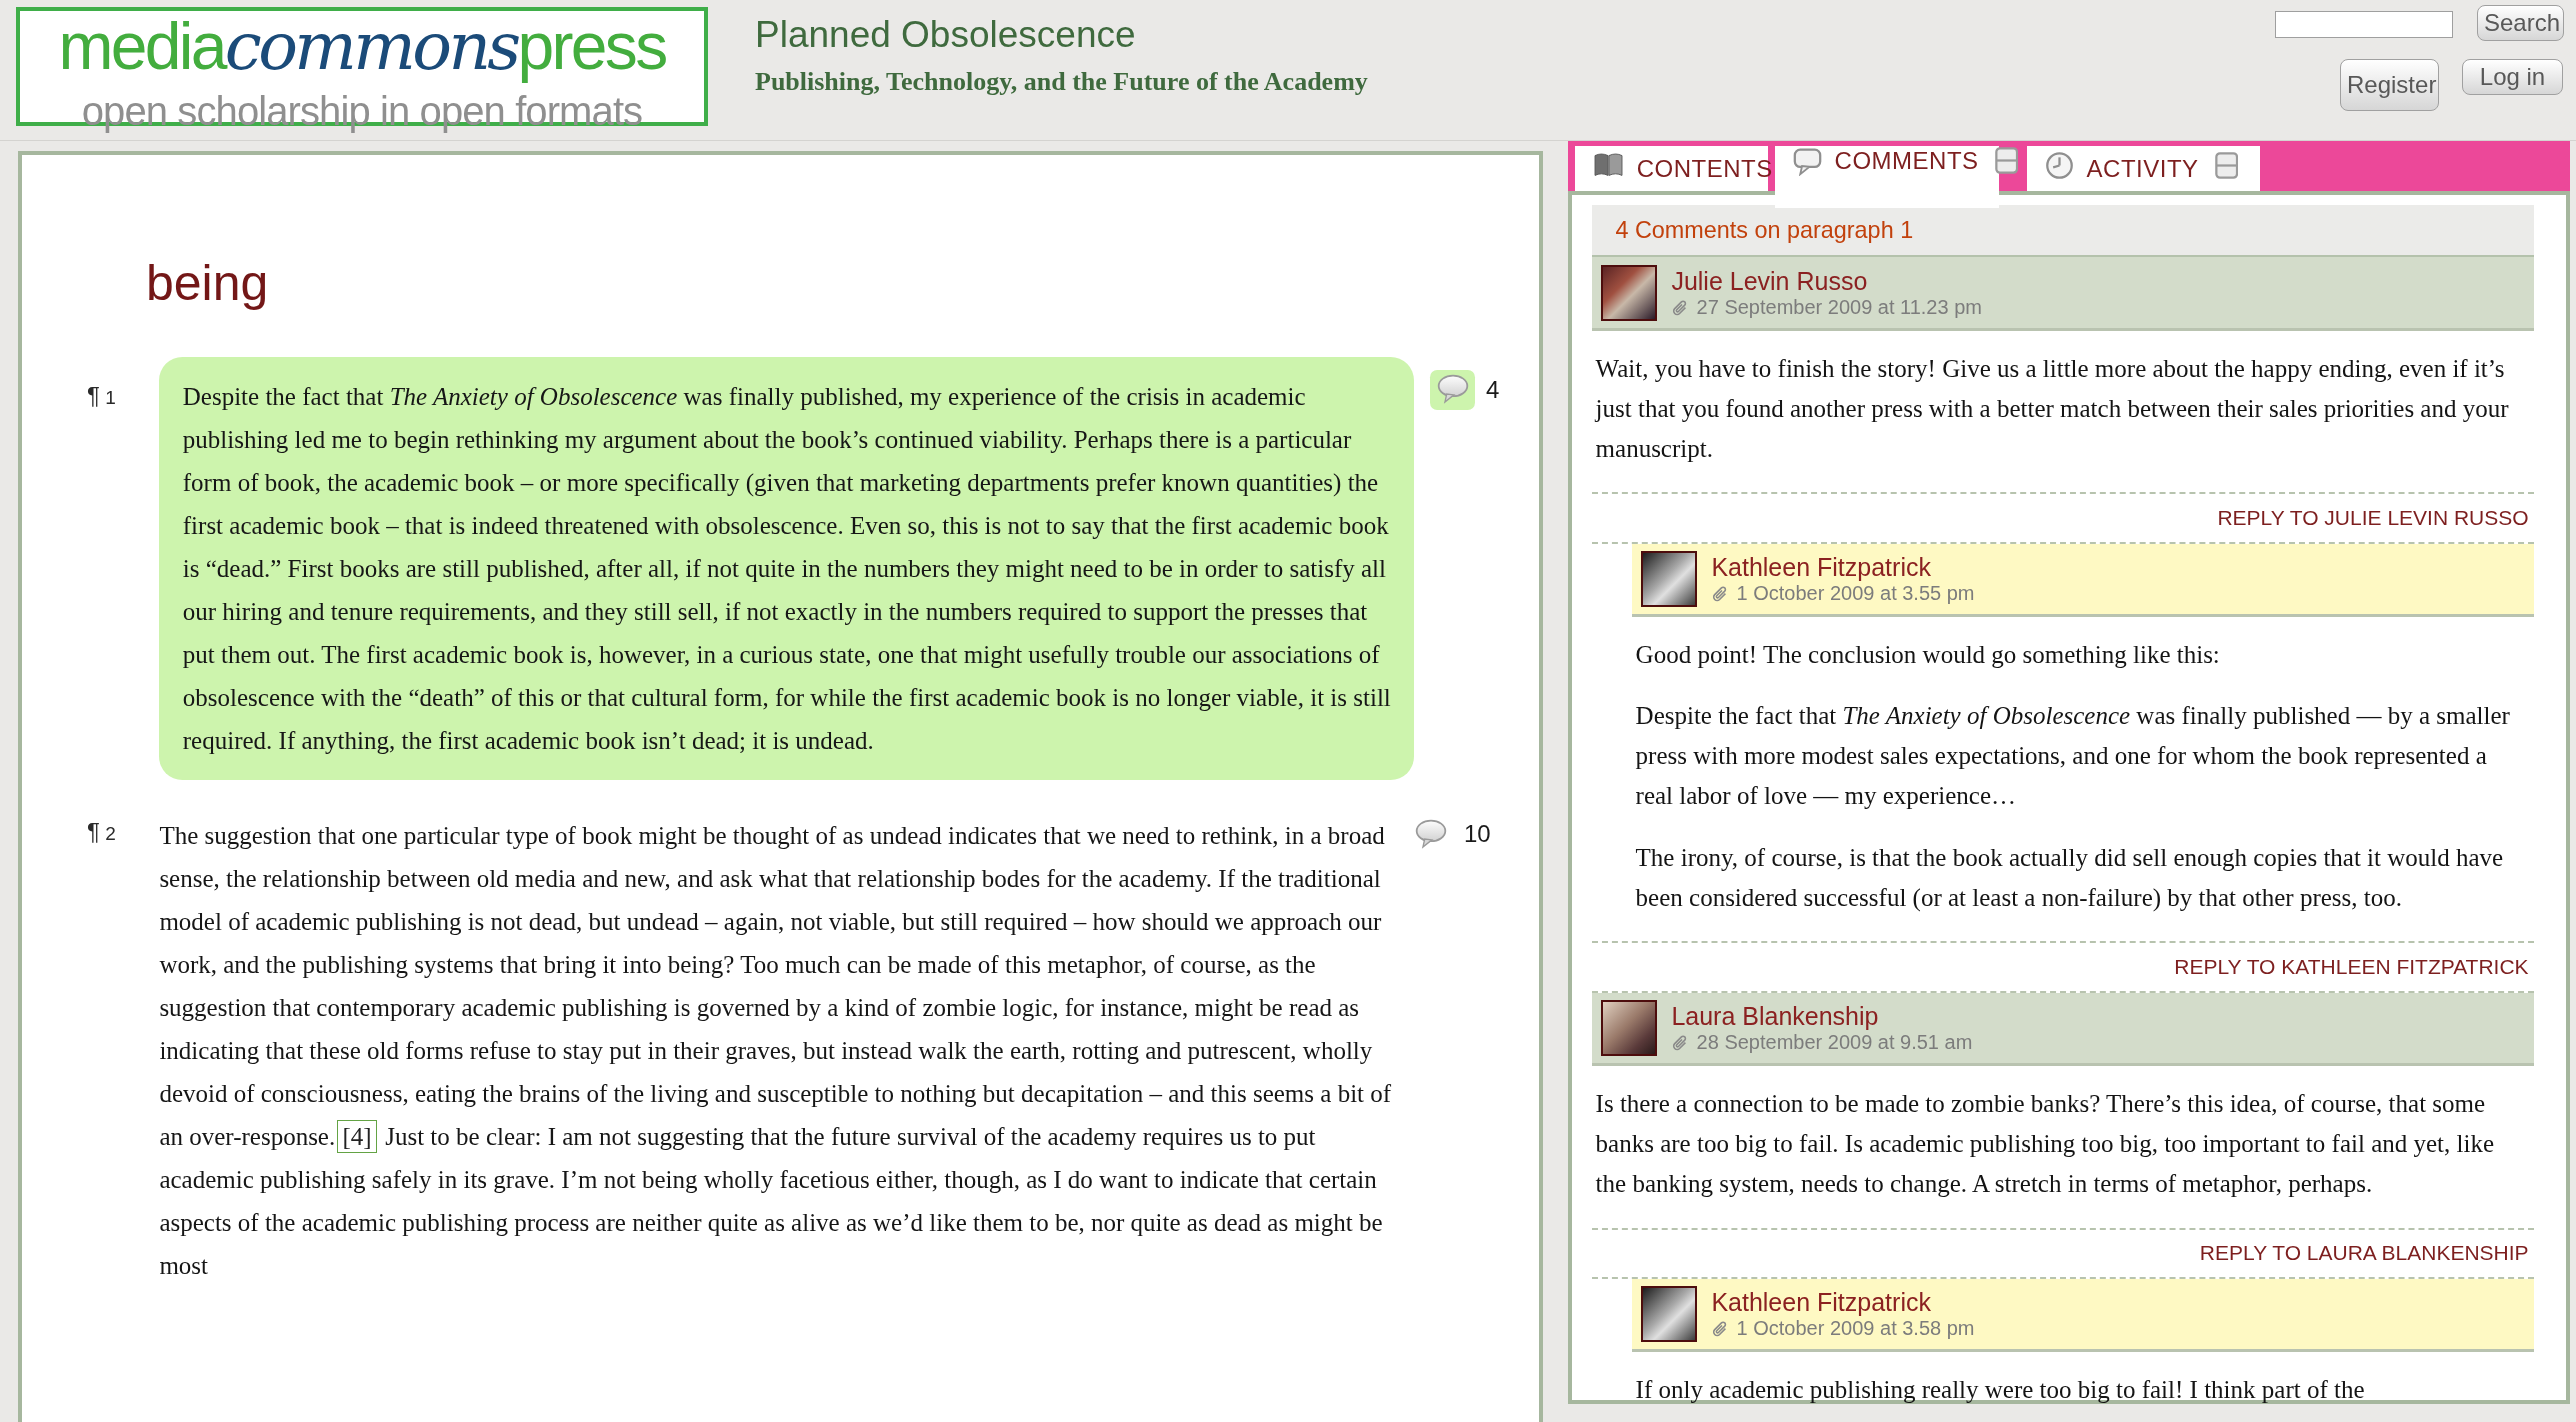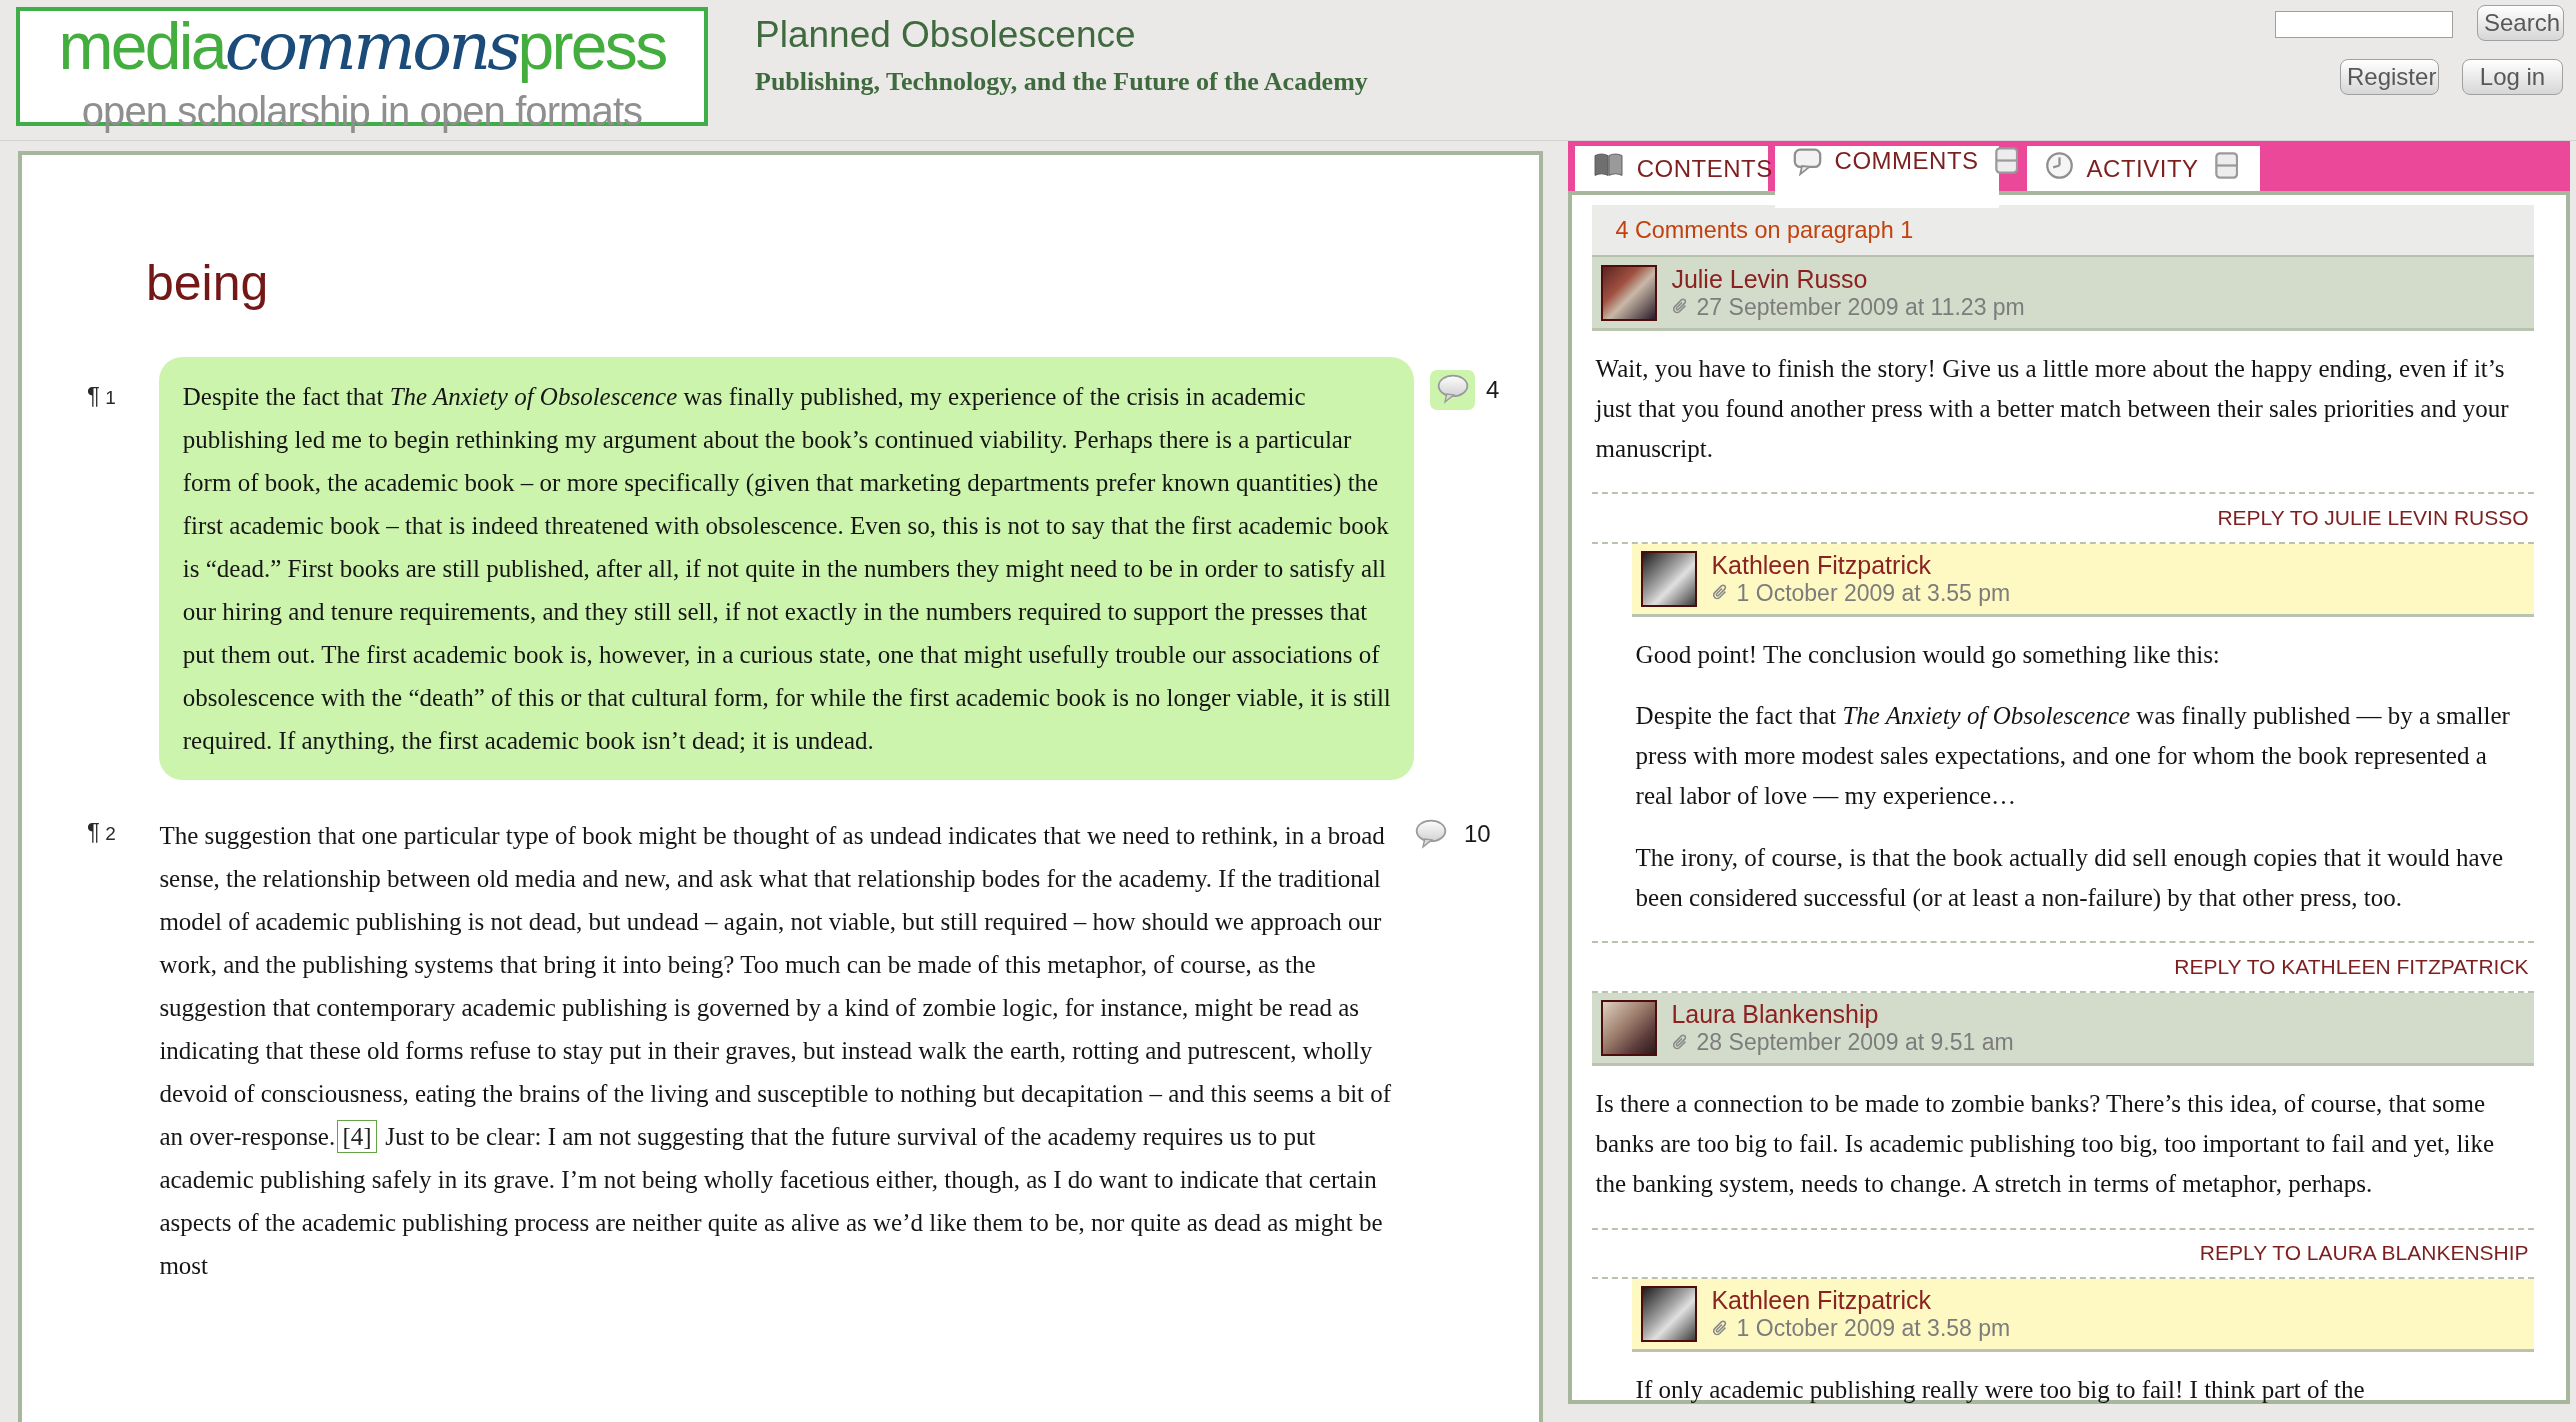--- a/index.html
+++ b/index.html
@@ -21,21 +21,21 @@
   .logo-line2 { font-size:40px; line-height:41px; color:#8f8f8f; letter-spacing:-0.9px; white-space:nowrap; }
   .book-title { position:absolute; left:755px; top:14.4px; font-size:37px; color:#3f6a3e; }
   .book-subtitle { position:absolute; left:755px; top:67px; font-size:26px; font-weight:bold;
     font-family:"Liberation Serif", serif; color:#3f6a3e; }
   .search-input { position:absolute; left:2275px; top:10.8px; width:178px; height:27px;
     border:0.9px solid #9f9f9f; background:#fff; font-size:21.6px; padding:0 7.2px; }
   .btn { position:absolute; background:linear-gradient(#ffffff,#d6d6d6); border:0.9px solid #a0a0a0;
     border-radius:8px; color:#585858; font-size:24px; font-family:"Liberation Sans",sans-serif;
     cursor:pointer; text-align:center; }
   .search-btn  { left:2477px; top:5.4px;  width:87px;  height:36px; }
-  .register-btn{ left:2340px; top:59px; width:99px; height:36px;text-align:right; }
+  .register-btn{ left:2340px; top:59px; width:99px; height:52px;text-align:right; }
   .login-btn   { left:2462px; top:59px; width:101px; height:36px; }
 
   
   .doc-panel { position:absolute; left:18px; top:151px; width:1525px; height:1352px;
     background:#ffffff; border:4.5px solid #a6b79e; }
   .doc-heading { margin:99px 0 0 124px; font-size:50px; font-weight:400; color:#731717; }
   .para-row { display:flex; align-items:flex-start; }
   .para-row-1 { margin-top:45px; }
   .para-row-2 { margin-top:34px; }
   .pmark { width:58px; margin-left:65px; margin-right:14.4px; font-size:24px; color:#2a2a2a;
@@ -75,21 +75,21 @@
   .comment { }
   .chead { display:flex; gap:14.4px; padding:7.2px 9px; align-items:center; border-bottom:3.6px solid #b9c3b0; }
   .chead-green { background:#d3dcca; }
   .chead-blue  { background:#fef9c3; }
   .avatar { width:56px; height:56px; border:2.7px solid #4d0d0d; flex:none; cursor:pointer; }
   .av-julie    { background:linear-gradient(135deg,#5a2424 0%,#a05040 35%,#c8b8a8 55%,#2a1a28 100%); }
   .av-kathleen { background:linear-gradient(135deg,#1c1c1c 0%,#a8a8a8 45%,#e0e0e0 60%,#3c3c3c 100%); }
   .av-laura    { background:linear-gradient(135deg,#e0d0c0 0%,#9a7a6a 45%,#5a3a3a 75%,#2a1a1a 100%); }
   .cmeta { display:flex; flex-direction:column; }
   .cname { font-size:25px; color:#8b2121; cursor:pointer; text-decoration:none; }
-  .cdate { margin-top:0; font-size:23px; color:#7c7c7c; display:flex; align-items:center; gap:7.2px; }
+  .cdate { margin-top:0; font-size:20px; color:#7c7c7c; display:flex; align-items:flex-end; gap:7.2px; }
   .cbody { font-family:"Liberation Serif", serif; font-size:25px; line-height:40px; color:#141414;
     padding:18px 5.4px 1.8px 3.6px; }
   .cbody p { margin:0 0 21.6px 0; }
   .reply-row { border-top:2.7px dashed #b7c3ae; border-bottom:2.7px dashed #b7c3ae; text-align:right;
     font-size:21px; color:#7d1f1f; padding:11.7px 5.4px; cursor:pointer; }
   .indent .chead, .indent .cbody { margin-left:40px; }
 </style>
 </head>
 <body>
 

